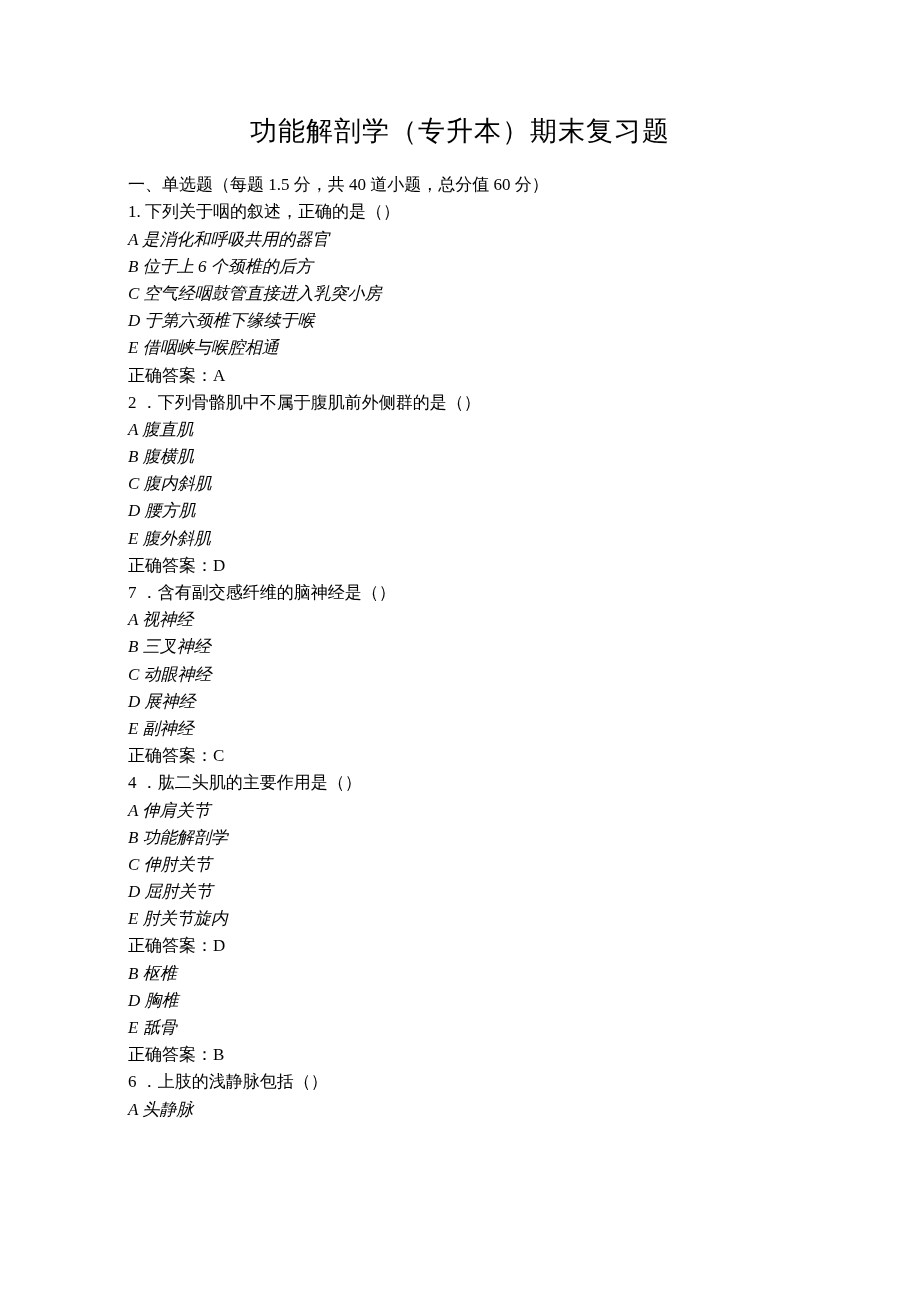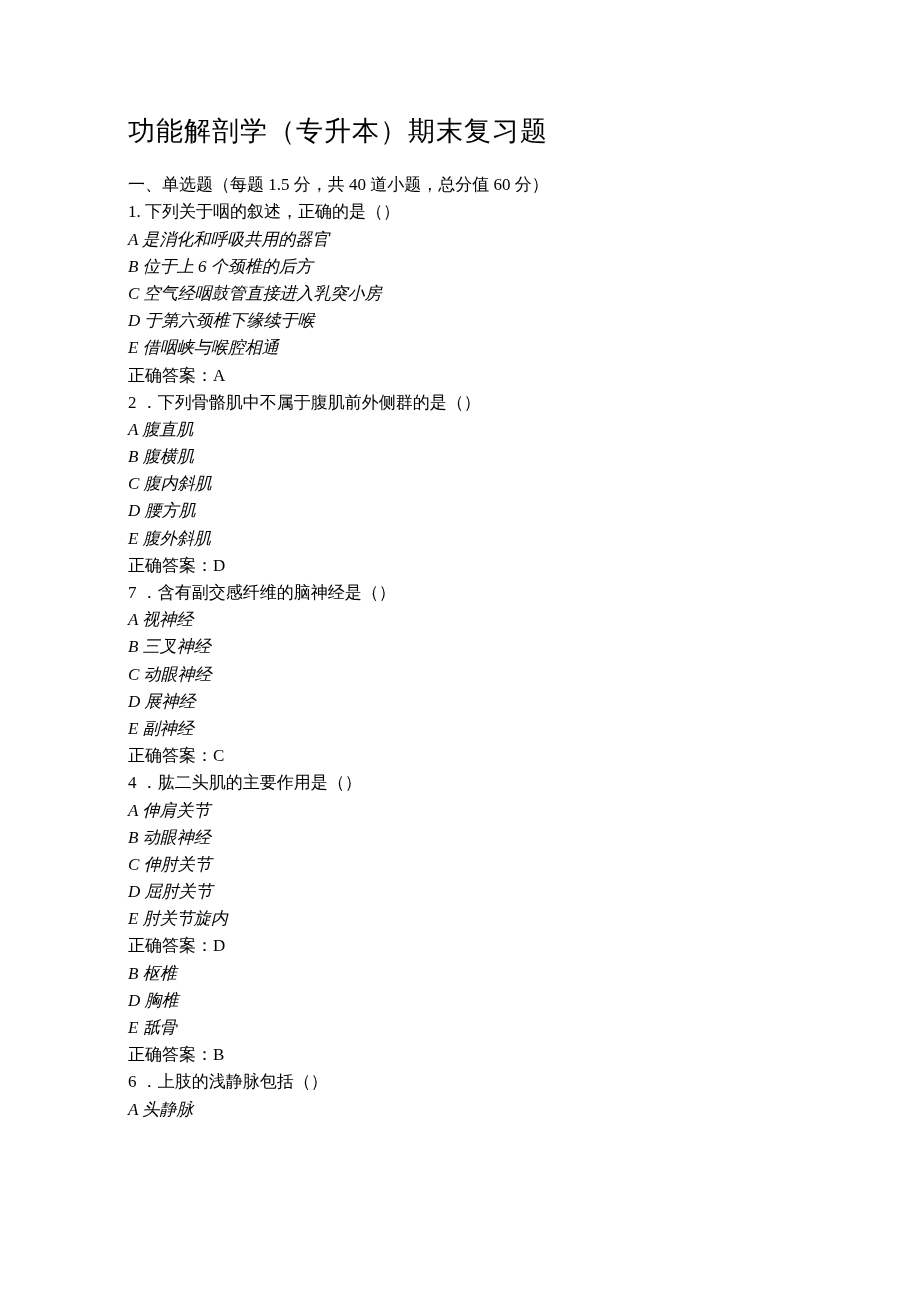--- a/index.html
+++ b/index.html
@@ -11,21 +11,21 @@
       background: #fff;
       font-family: "SimSun", "宋体", serif;
       width: 920px;
       padding: 110px 128px 60px 128px;
       color: #000;
       font-size: 17px;
       line-height: 1.6;
     }
     .title {
       font-size: 27px;
-      text-align: left;
+      text-align: center;
       font-weight: normal;
       margin-bottom: 18px;
       letter-spacing: 1px;
     }
     .section-header {
       margin-bottom: 0;
     }
     .question-text {
       margin-bottom: 0;
     }
@@ -68,21 +68,21 @@
       <div class="option">A 视神经</div>
       <div class="option">B 三叉神经</div>
       <div class="option">C 动眼神经</div>
       <div class="option">D 展神经</div>
       <div class="option">E 副神经</div>
       <div class="answer">正确答案：C</div>
     </div>
     <div>
       <div class="question-text">4 ．肱二头肌的主要作用是（）</div>
       <div class="option">A 伸肩关节</div>
-      <div class="option">B 动眼神经</div>
+      <div class="option">B 功能解剖学</div>
       <div class="option">C 伸肘关节</div>
       <div class="option">D 屈肘关节</div>
       <div class="option">E 肘关节旋内</div>
       <div class="answer">正确答案：D</div>
     </div>
     <div>
       <div class="option">B 枢椎</div>
       <div class="option">D 胸椎</div>
       <div class="option">E 舐骨</div>
       <div class="answer">正确答案：B</div>

